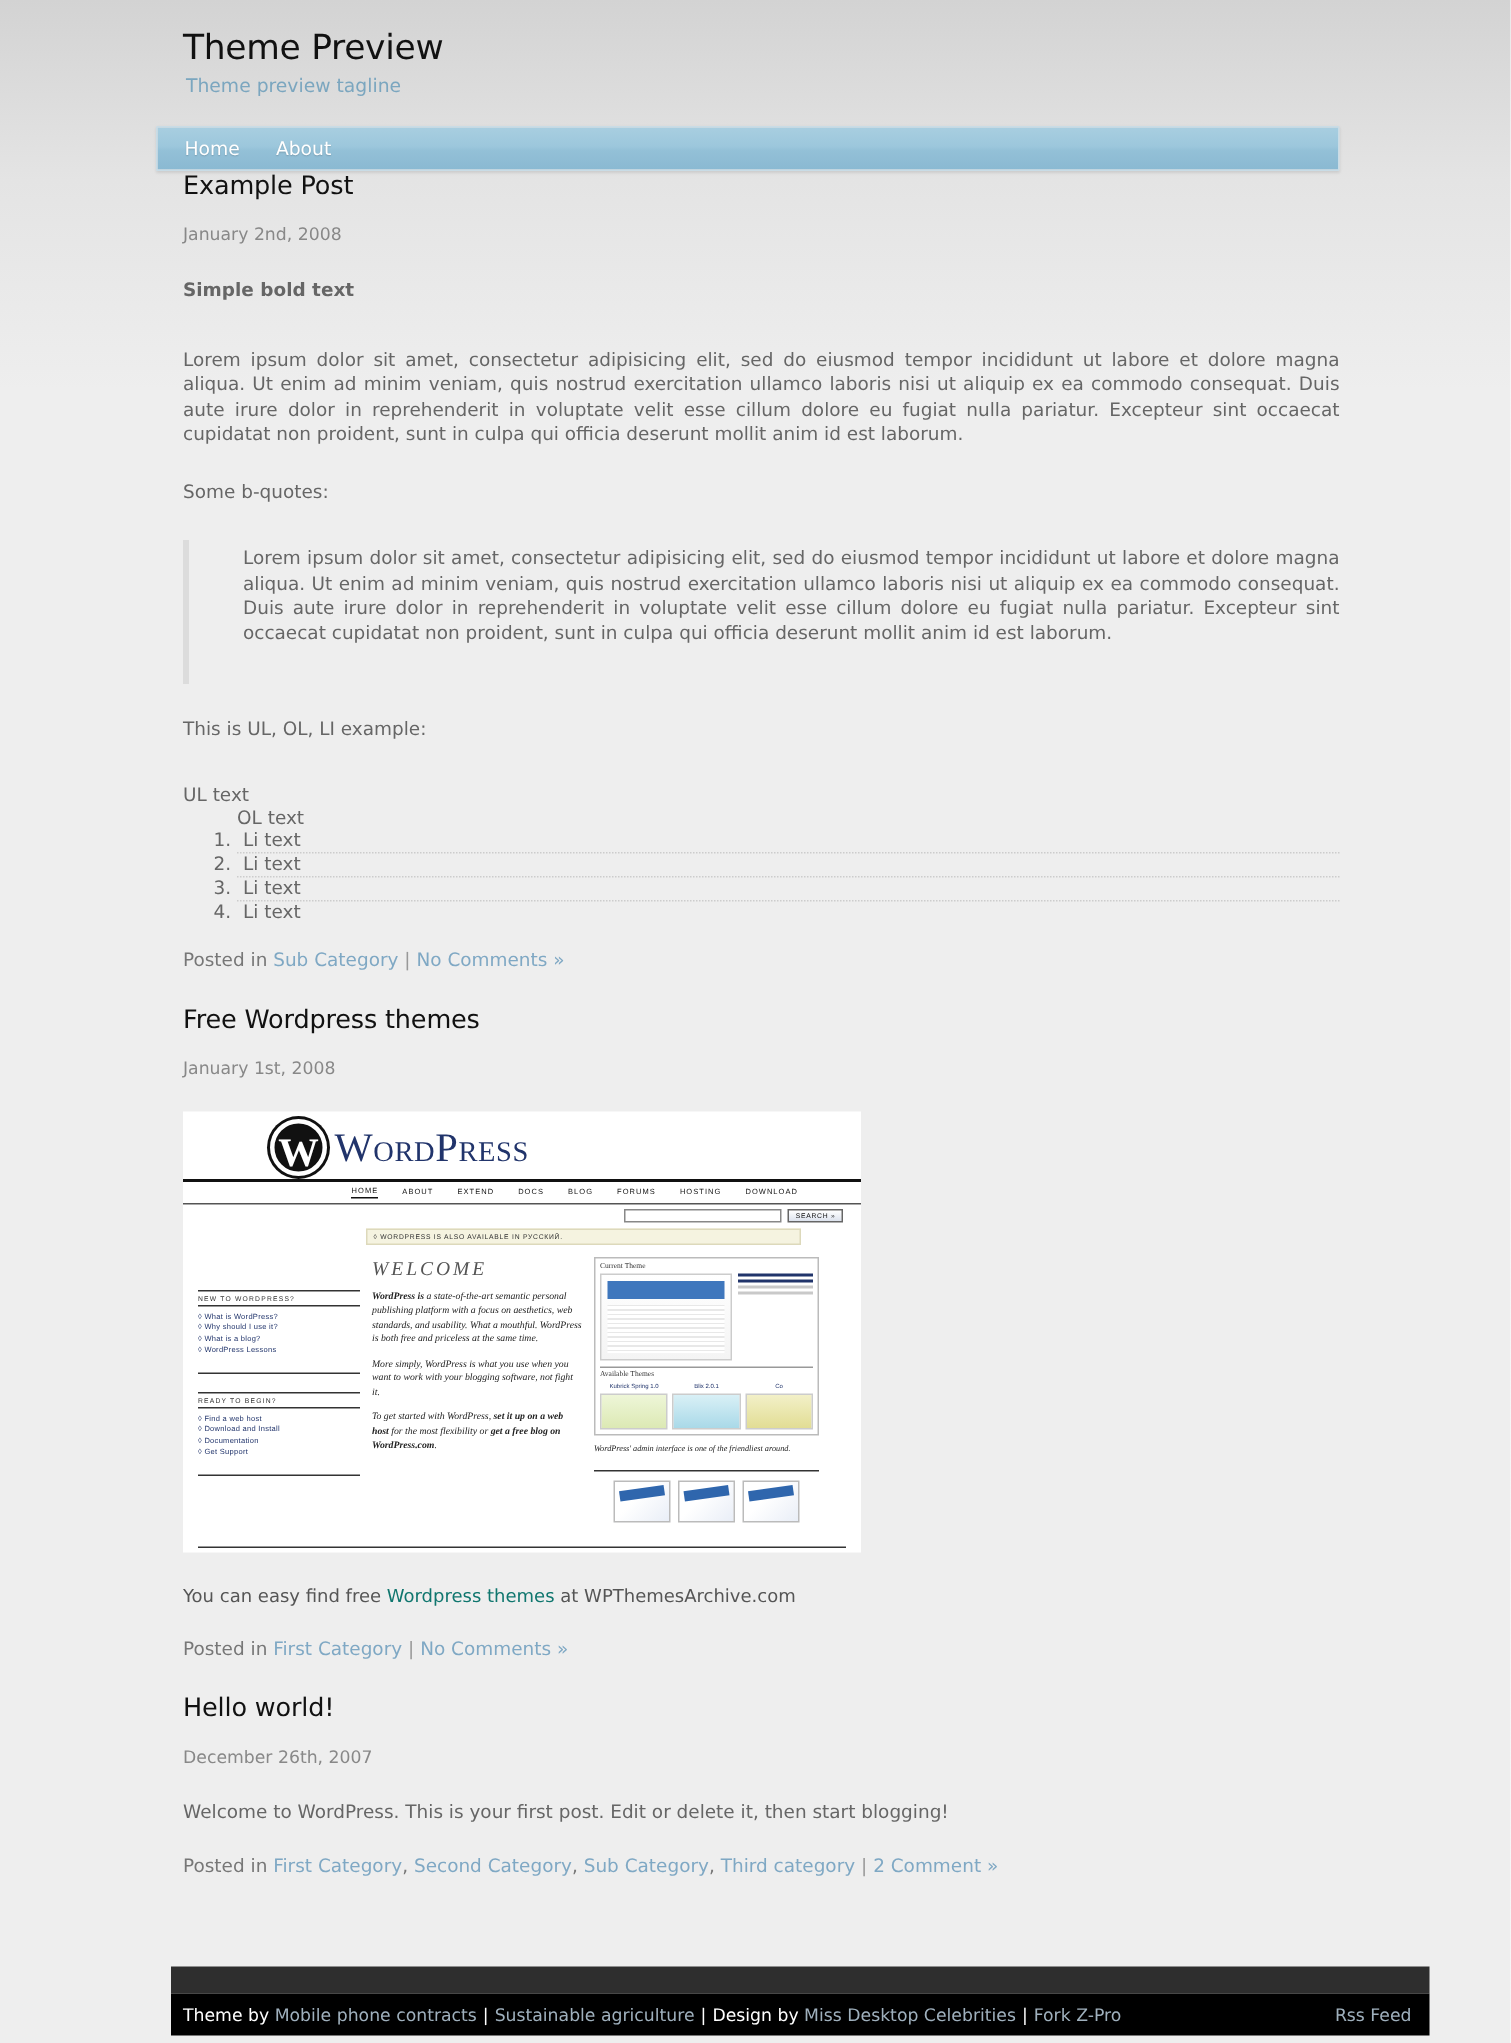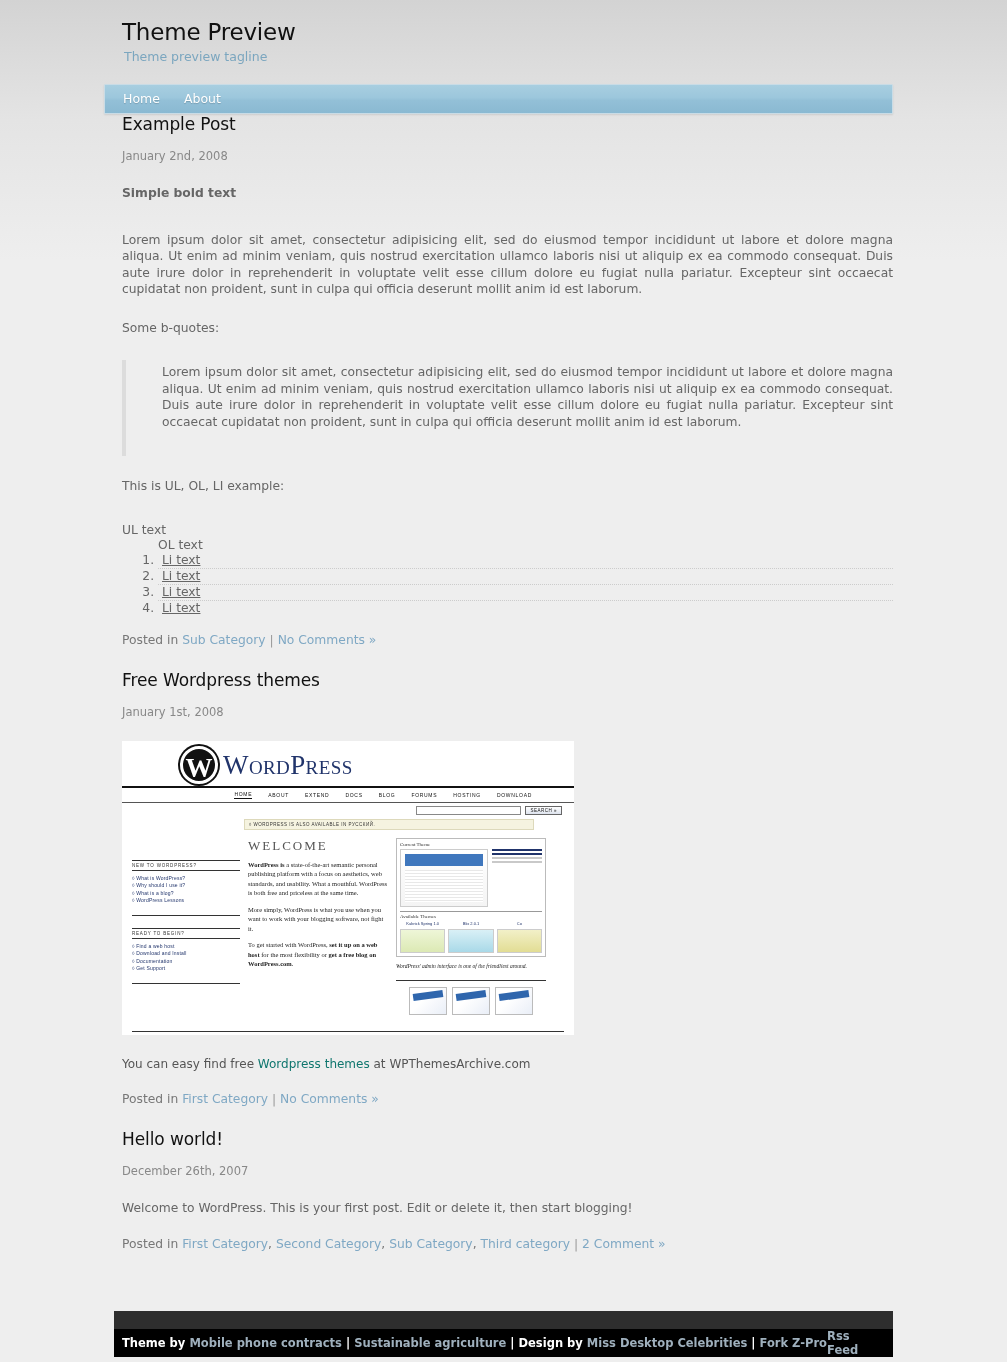--- a/index.html
+++ b/index.html
@@ -144,21 +144,20 @@
     list-style: decimal;
     counter-reset: li;
   }
   ol.demo-ol ol > li {
     color: #666666;
     font-size: 12.3px;
     line-height: 15px;
     border-bottom: 1px dotted #cccccc;
     padding: 0 0 0 4px;
     margin-right: 0;
-    text-decoration: underline;
   }
   ol.demo-ol ol > li:last-child { border-bottom: none; }
 
   .post-meta {
     font-size: 12.3px;
     color: #777777;
     margin: 16px 0 0 0;
     line-height: 16px;
   }
   .post-meta a { color: #7fa8c4; text-decoration: none; }
@@ -257,21 +256,21 @@
     padding: 2px 4px;
     color: #333;
     font-family: "Liberation Sans", sans-serif;
   }
   .wp-cols {
     display: flex;
     padding: 8px 10px 0 10px;
     gap: 8px;
   }
   .wp-col-left { width: 108px; padding-top: 22px; }
-  .wp-col-mid { width: 140px; }
+  .wp-col-mid { width: 140px; font-style: italic; }
   .wp-col-right { width: 150px; }
   .wp-sec-head {
     font-size: 4.5px;
     letter-spacing: 0.8px;
     color: #333;
     font-family: "Liberation Sans", sans-serif;
     border-top: 1px solid #333;
     border-bottom: 1px solid #333;
     padding: 2px 0;
     margin-bottom: 4px;
@@ -352,22 +351,21 @@
     content:""; position:absolute; left:3px; top:4px; width:30px; height:7px;
     background:#2f66ad; transform: rotate(-8deg);
   }
   .wp-bottom-rule { border-top: 1px solid #333; margin: 16px 10px 0 10px; }
 
   
   .footer-wrap {
     position: absolute;
     left: 114px;
     top: 1311px;
-    width: 779px;
-    font-weight: bold;
+    width: 839px;
   }
   .footer-top {
     height: 18px;
     background: #2e2e2e;
   }
   .footer-bar {
     height: 28px;
     background: #000000;
     display: flex;
     align-items: center;

